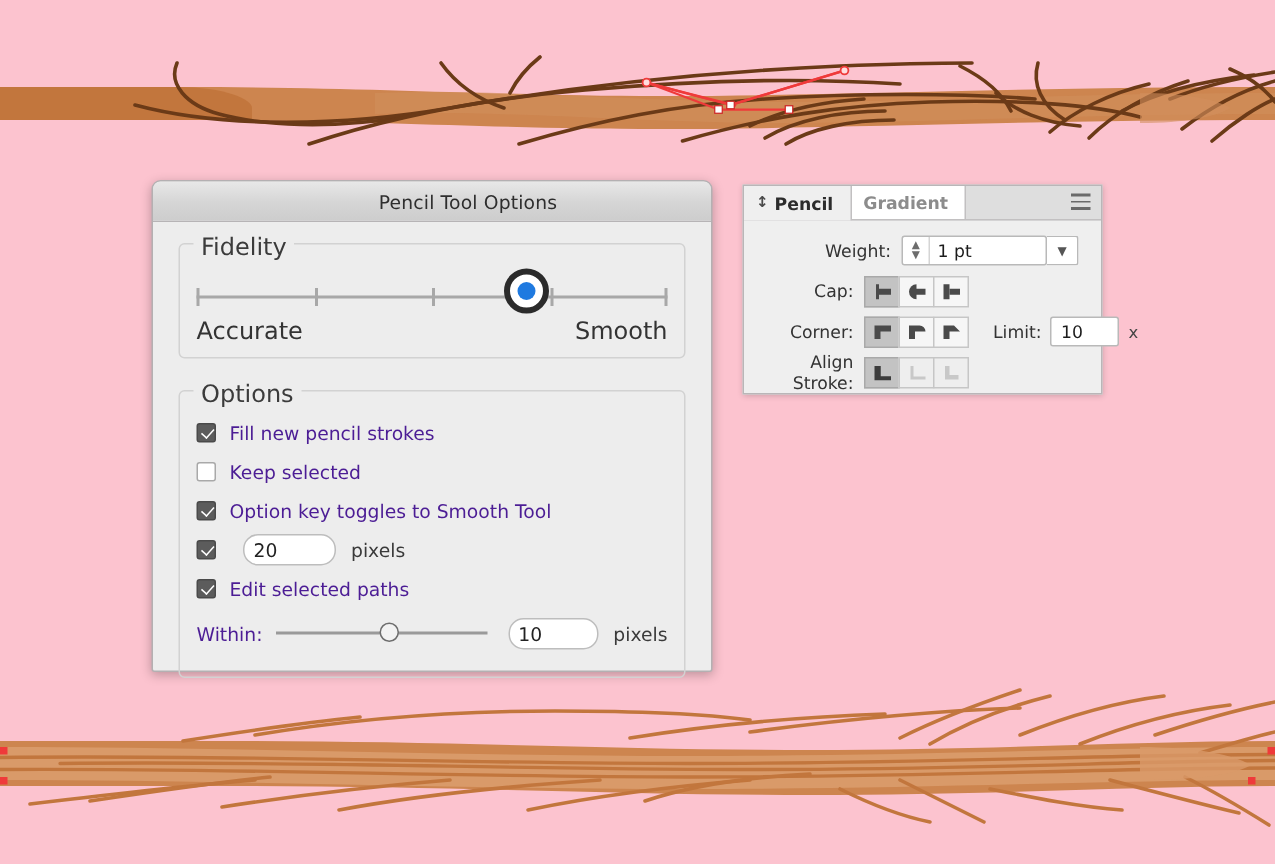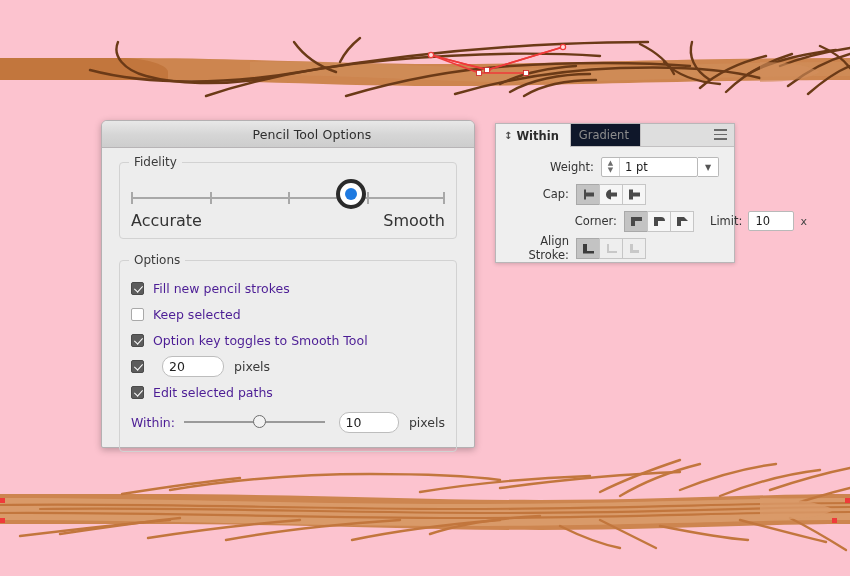--- a/index.html
+++ b/index.html
@@ -59,21 +59,21 @@
     border-radius: 4px;
     position: relative;
     background: transparent;
   }
   .group-label {
     position: absolute;
     top: -8px;
     left: 9px;
     background: #ededed;
     padding: 0 5px;
-    font-size: 12px;
+    font-size: 16px;
     color: #3b3b3b;
   }
 
   
   #fidelity-group {
     height: 75px;
     margin-bottom: 21px;
   }
   #fidelity-slider-wrap {
     position: absolute;
@@ -246,22 +246,22 @@
     border-right: 1px solid #c2c0c1;
     box-sizing: border-box;
   }
   .panel-tab.active {
     background: #efefef;
     color: #2c2c2c;
     font-weight: bold;
     margin-bottom: -1px;
   }
   .panel-tab.inactive {
-    background: #0f172a;
-    font-weight: normal;
+    background: #ffffff;
+    font-weight: bold;
     color: #8c8c8c;
   }
   #stroke-tab-glyph {
     font-size: 10px;
     margin-right: 4px;
     color: #4a4a4a;
     line-height: 1;
   }
   #panel-menu-icon {
     position: absolute;
@@ -516,21 +516,21 @@
       </div>
     </div>
   </div>
 </div>
 
 <div id="stroke-panel">
 
   <div id="stroke-tabbar">
     <div class="panel-tab active">
       <span id="stroke-tab-glyph">↕</span>
-      <span>Within</span>
+      <span>Pencil</span>
     </div>
     <div class="panel-tab inactive">
       <span>Gradient</span>
     </div>
     <div id="panel-menu-icon">
       <i></i>
         <i></i>
         <i></i>
     </div>
   </div>
@@ -562,21 +562,21 @@
         </svg>
     </div>
     <div class="icon-btn">
       <svg width="15" height="13" viewBox="0 0 15 13">
           <rect x="2" y="1.5" width="4" height="10" fill="#4a4a4a"></rect>
           <rect x="6" y="4.5" width="7" height="4" fill="#4a4a4a"></rect>
         </svg>
     </div>
   </div>
 
-  <div class="stroke-row" style="top:86px;padding-left:48px;">
+  <div class="stroke-row" style="top:86px;">
     <div class="stroke-rowlabel">Corner:</div>
     <div class="icon-btn sel">
       <svg width="15" height="13" viewBox="0 0 15 13">
           <path d="M2,2 H13 V6 H6 V11 H2 Z" fill="#4a4a4a"></path>
         </svg>
     </div>
     <div class="icon-btn">
       <svg width="15" height="13" viewBox="0 0 15 13">
           <path d="M2,2 H9 A4,4 0 0,1 13,6 V6 H6 V11 H2 Z" fill="#4a4a4a"></path>
         </svg>

